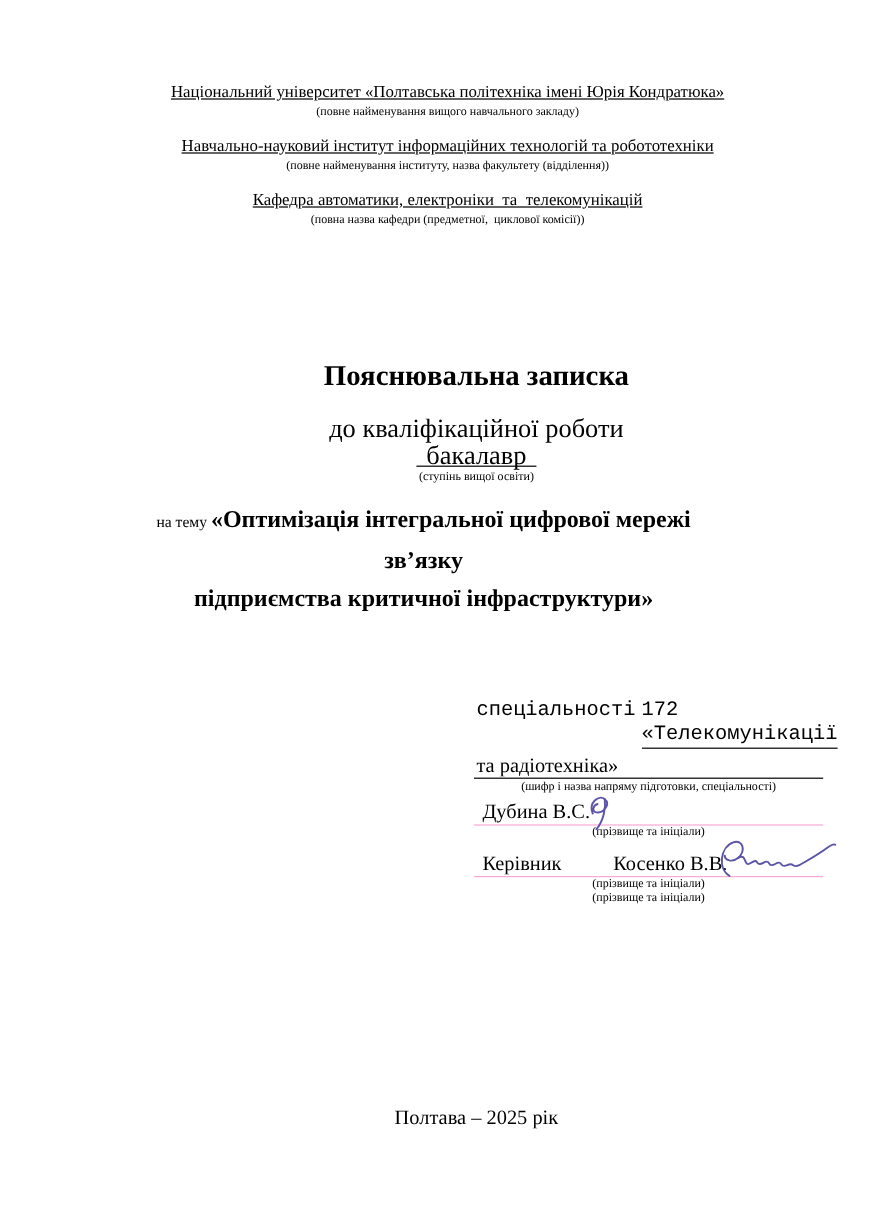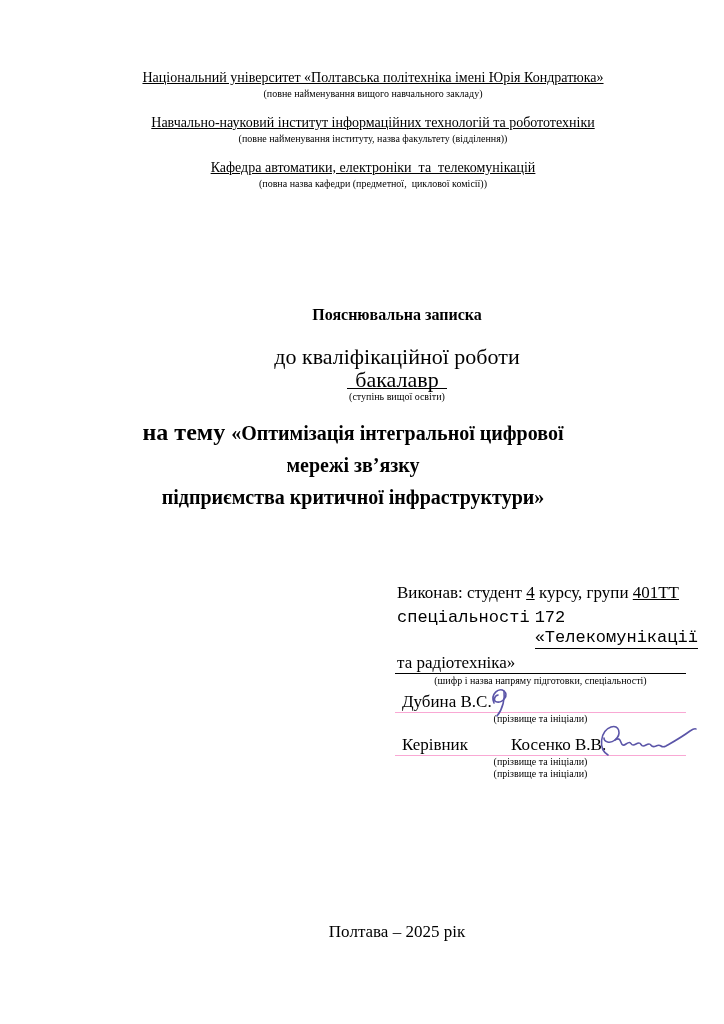--- a/index.html
+++ b/index.html
@@ -8,26 +8,26 @@
     background:#ffffff; color:#000000;
     font-family:"Liberation Serif","DejaVu Serif",serif;
     position:relative; overflow:hidden;
   }
   
   .header { position:absolute; top:67px; left:58px; right:36px; text-align:center; }
   .h-line { font-size:14px; line-height:21px; text-decoration:underline; white-space:pre-wrap; }
   .h-caption { font-size:10px; line-height:12px; margin-bottom:12px; white-space:pre-wrap; }
   
   .title-block { position:absolute; top:301px; left:110px; right:40px; text-align:center; }
-  .main-title { font-size:16px; font-weight:bold; line-height:27px; margin:0 0 20px 0; }
+  .main-title { font-size:24px; font-weight:bold; line-height:27px; margin:0 0 20px 0; }
   .subtitle { font-size:22px; line-height:18px; margin-bottom:6px; }
   .degree { display:inline-block; font-size:22px; line-height:16px; border-bottom:1px solid #000; padding:0 8px; }
   .degree-caption { font-size:10px; line-height:12px; }
   .theme { margin:13px 88px 0 0; font-size:20px; font-weight:bold; line-height:32px; }
-  .theme-prefix { font-size:24px; font-weight:bold; }
+  .theme-prefix { font-size:13px; font-weight:normal; }
   
   .executor { position:absolute; top:583px; left:395px; width:291px; font-size:17px; }
   .x-line1 { line-height:20px; margin-bottom:5px; padding-left:2px; }
   .u-text { text-decoration:underline; }
   .x-line2 { display:flex; line-height:20px; margin-bottom:4px; padding-left:2px;font-family:Liberation Mono, monospace; }
   .x-line2 .lbl { margin-right:5px; }
   .x-line2 .grow { flex:1; border-bottom:1px solid #000; }
   .x-line3 { line-height:20px; border-bottom:1px solid #000; margin-bottom:1px; padding-left:2px; }
   .x-caption { font-size:10px; line-height:12px; text-align:center; }
   .sig-row { position:relative; line-height:20px; border-bottom:1px solid #f9a8d4; padding-left:7px;font-family:Liberation Serif, serif; }
@@ -55,21 +55,20 @@
 
 <div class="title-block">
   <div class="main-title">Пояснювальна записка</div>
   <div class="subtitle">до кваліфікаційної роботи</div>
   <div><span class="degree">бакалавр</span></div>
   <div class="degree-caption">(ступінь вищої освіти)</div>
   <div class="theme"><span class="theme-prefix">на тему </span><span>«Оптимізація інтегральної цифрової мережі зв’язку</span><br><span>підприємства критичної інфраструктури»</span></div>
 </div>
 
 <div class="executor">
-  <div class="x-line1"><span>Виконав: студент </span><span class="u-text">4</span><span> курсу, групи </span><span class="u-text">401ТТ</span></div>
   <div class="x-line2">
       <span class="lbl">спеціальності</span>
       <span class="grow">172 «Телекомунікації</span>
     </div>
   <div class="x-line3">та радіотехніка»</div>
   <div class="x-caption">(шифр і назва напряму підготовки, спеціальності)</div>
 
   <div class="sig-row student">
     <span>Дубина В.С.</span>
     <svg class="sig-svg sig-student" width="32" height="34" viewBox="0 0 32 34">

